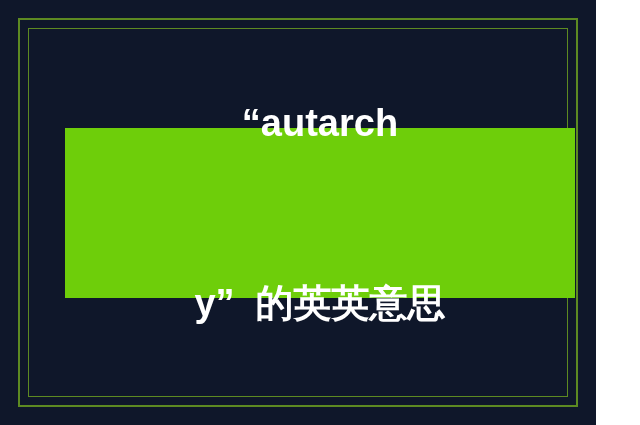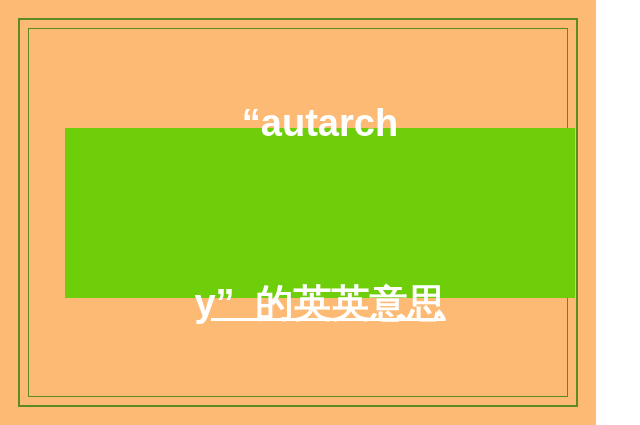--- a/index.html
+++ b/index.html
@@ -11,21 +11,21 @@
     width: 640px;
     height: 425px;
     overflow: hidden;
     font-family: "Liberation Sans", "DejaVu Sans", sans-serif;
   }
 
   #card {
     position: relative;
     width: 596px;
     height: 425px;
-    background: #fdba74;
+    background: #0f172a;
     box-sizing: border-box;
   }
 
   
   .frame-outer {
     position: absolute;
     left: 18px;
     top: 18px;
     right: 18px;
     bottom: 18px;
@@ -67,21 +67,20 @@
     letter-spacing: 0px;
     text-align: center;
     white-space: pre;
     margin: 0;
   }
   .caption-line-1 {
     display: block;
   }
   .caption-line-2 {
     display: block;
-    text-decoration: underline;
   }
 </style>
 </head>
 <body>
 
 <div id="card">
 
   <div class="frame-outer"></div>
   <div class="frame-inner"></div>
 

